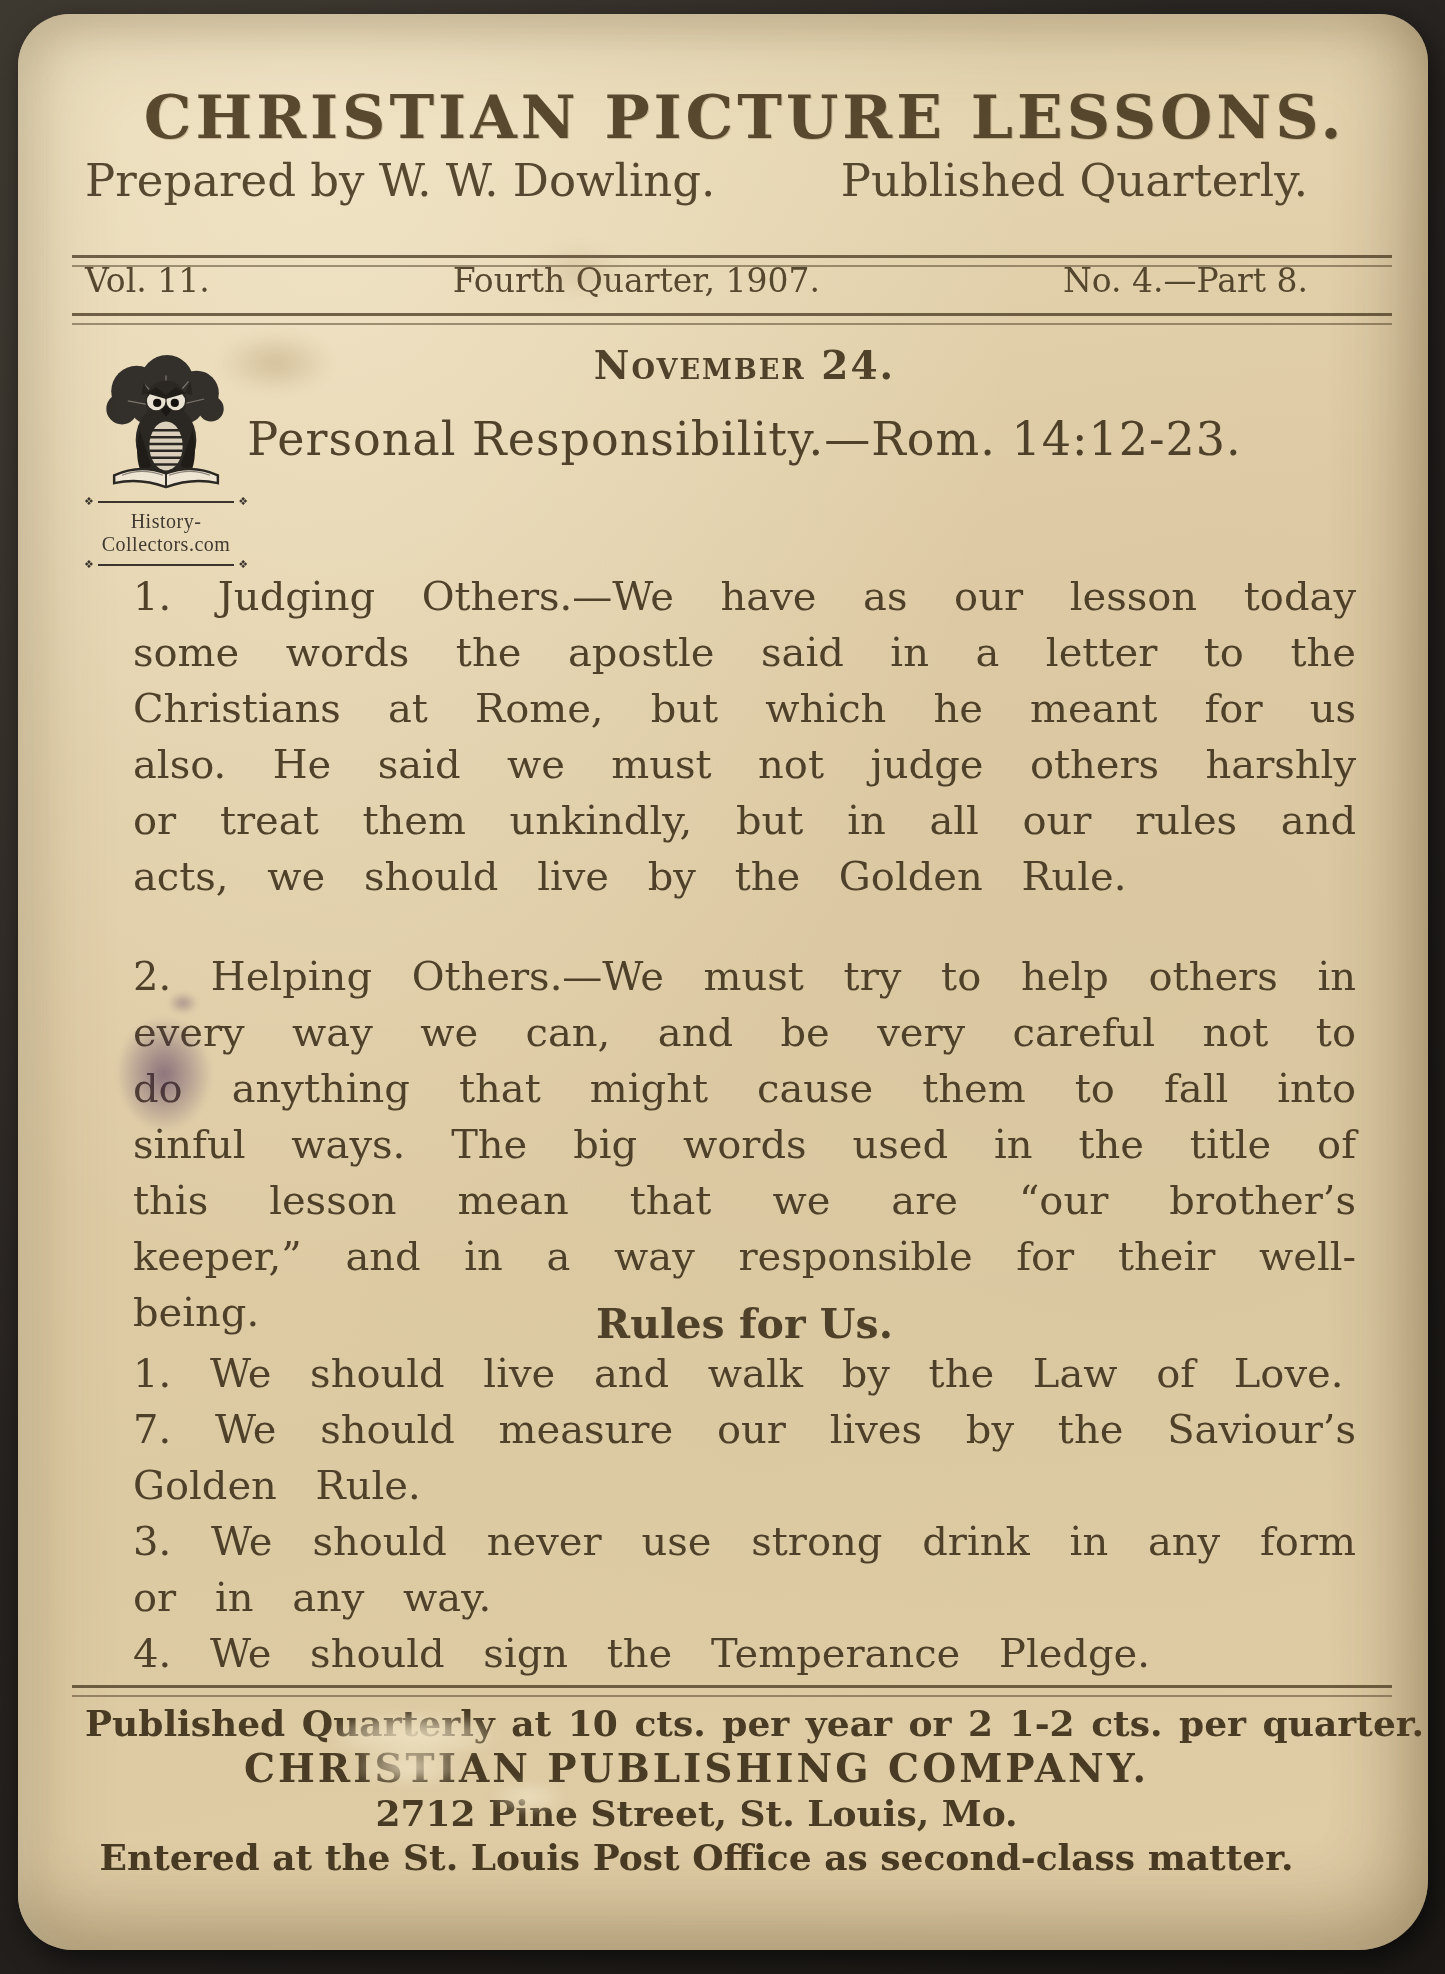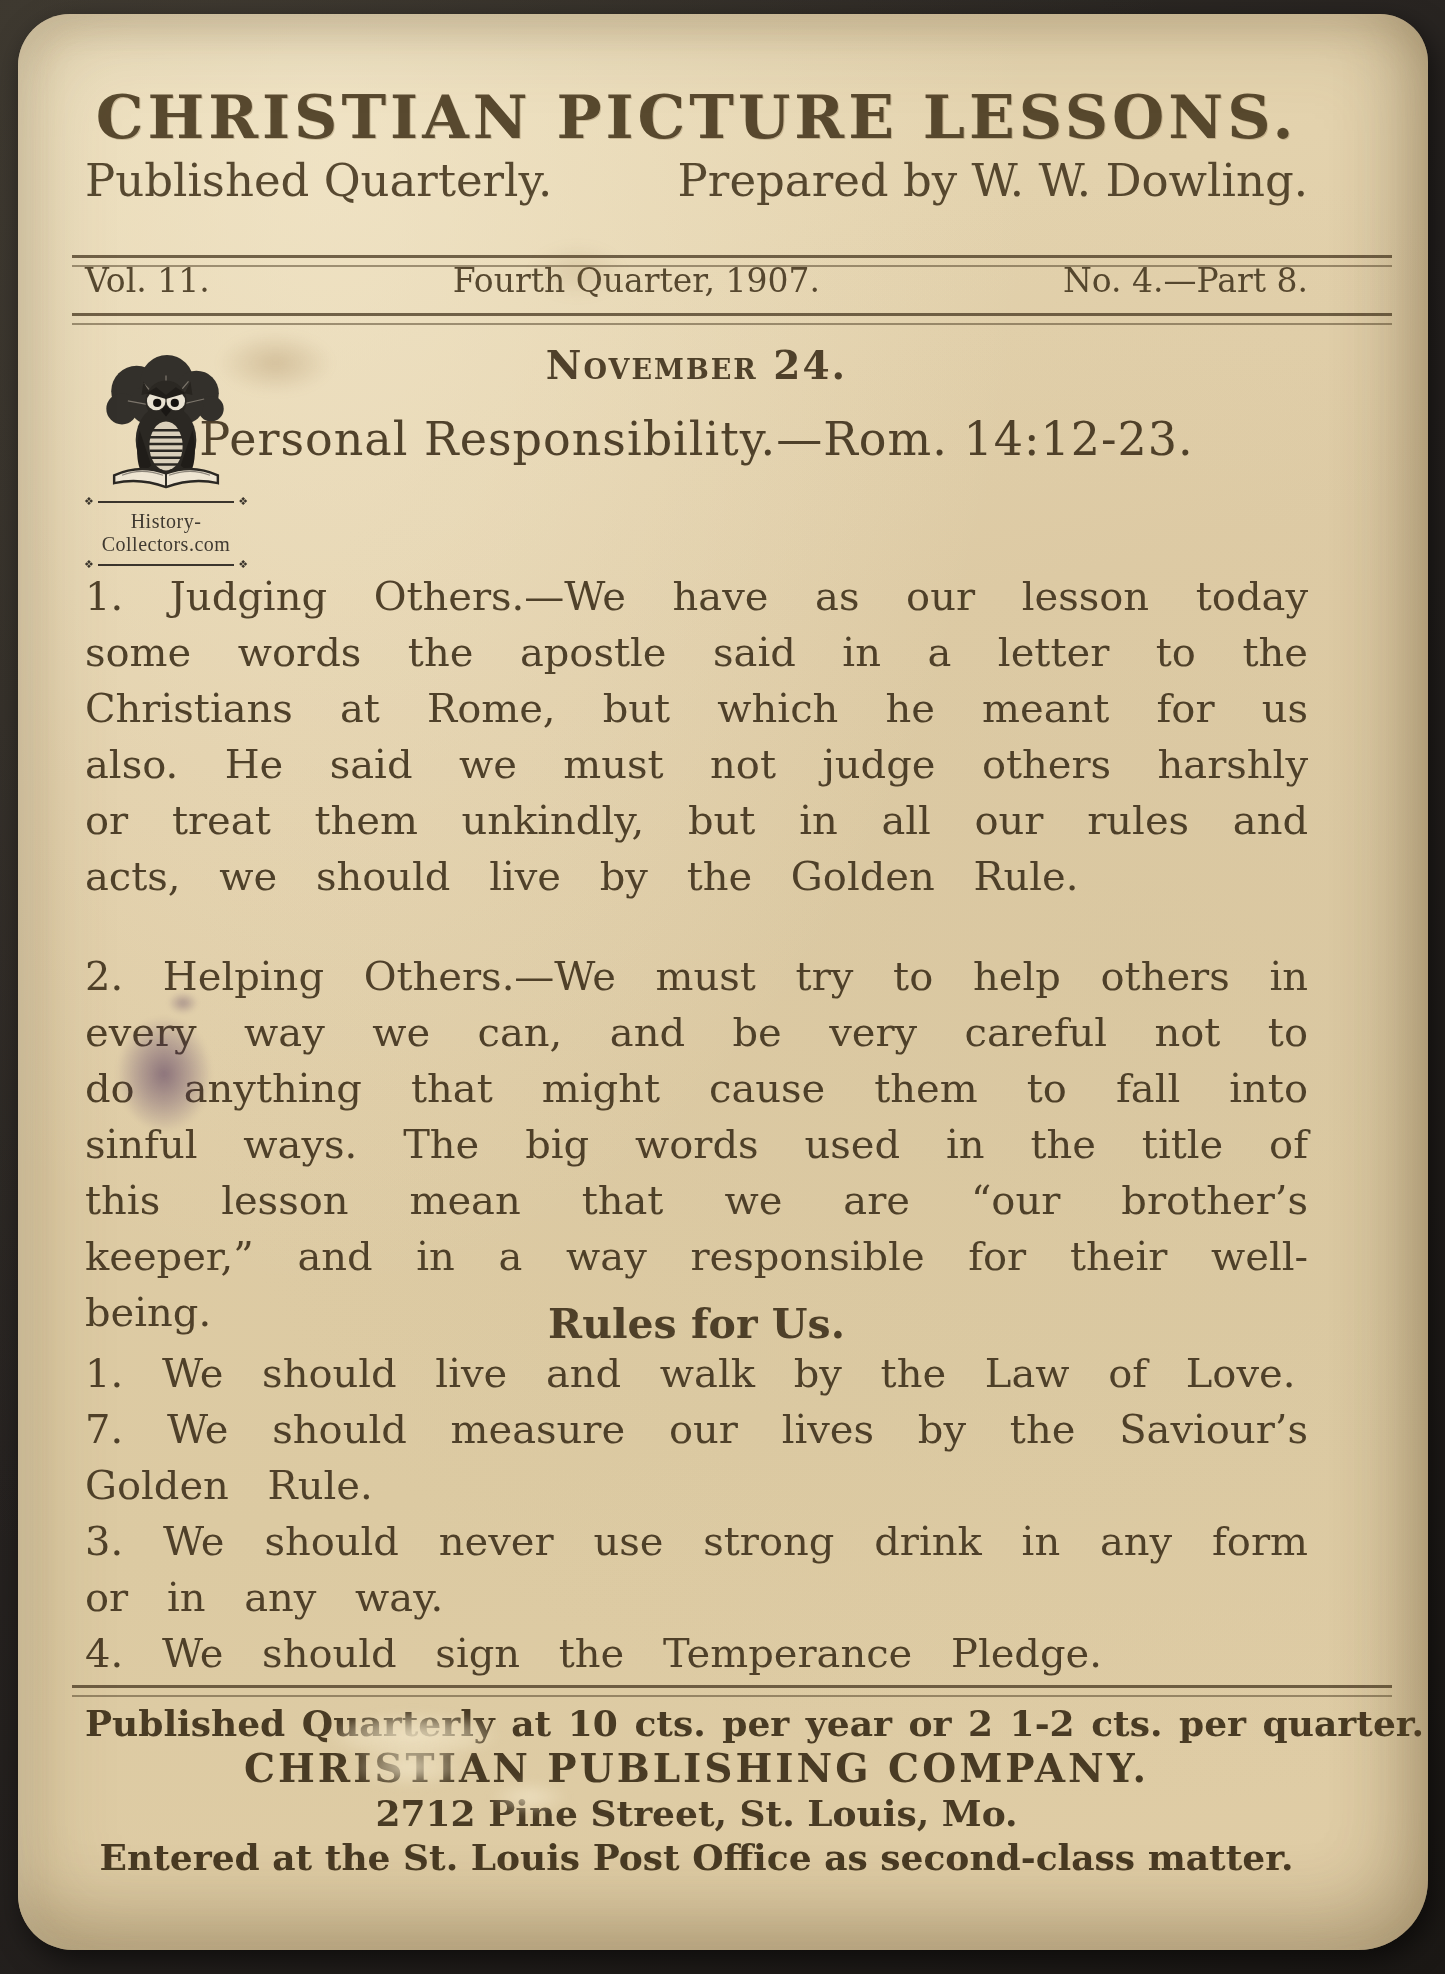--- a/index.html
+++ b/index.html
@@ -36,21 +36,21 @@
     background:radial-gradient(closest-side,rgba(72,42,86,.55),rgba(80,50,94,.28) 55%,transparent);filter:blur(2px);}
   .stain-ink2{left:150px;top:978px;width:30px;height:22px;border-radius:50%;
     background:radial-gradient(closest-side,rgba(72,42,86,.35),transparent);filter:blur(2px);}
   .smudge1{left:308px;top:1698px;width:175px;height:48px;border-radius:50%;
     background:radial-gradient(closest-side,rgba(238,225,194,.95),rgba(238,225,194,.45) 70%,transparent);filter:blur(5px);}
   .smudge2{left:330px;top:1732px;width:125px;height:42px;border-radius:50%;
     background:radial-gradient(closest-side,rgba(238,225,194,.92),transparent);filter:blur(5px);}
   .smudge3{left:472px;top:1766px;width:78px;height:34px;border-radius:50%;
     background:radial-gradient(closest-side,rgba(238,225,194,.85),transparent);filter:blur(4px);}
 
-  .ink{color:rgba(66,52,30,.92);}
+  .ink{color:rgba(66,52,30,.92);margin-left:48px;}
   .col{position:absolute;left:67px;width:1223px;}
 
   .m-title{top:68px;text-align:center;font-size:60px;font-weight:bold;letter-spacing:4px;
     color:rgba(72,57,32,.88);text-shadow:1px 1px 0 rgba(140,118,80,.35);white-space:nowrap;}
   .m-byline{top:140px;display:flex;justify-content:space-between;font-size:45px;
     color:rgba(70,55,32,.90);}
   .drule{position:absolute;left:54px;width:1320px;height:7px;
     border-top:3px solid rgba(78,62,38,.78);border-bottom:2px solid rgba(78,62,38,.5);}
   .rule-a{top:241px;} .rule-b{top:299px;} .rule-c{top:1671px;}
   .m-vol{top:247px;display:grid;grid-template-columns:auto 1fr auto;font-size:33px;
@@ -86,22 +86,22 @@
 </style>
 </head>
 <body>
 
 <div class="stage">
   <div class="card">
 
     <div class="col ink m-title">CHRISTIAN PICTURE LESSONS.</div>
 
     <div class="col m-byline">
+      <span>Prepared by W. W. Dowling.</span>
       <span>Published Quarterly.</span>
-      <span>Prepared by W. W. Dowling.</span>
     </div>
 
     <div class="drule rule-a"></div>
 
     <div class="col m-vol">
       <span>Vol. 11.</span>
       <span class="center">Fourth Quarter, 1907.</span>
       <span>No. 4.—Part 8.</span>
     </div>
 

